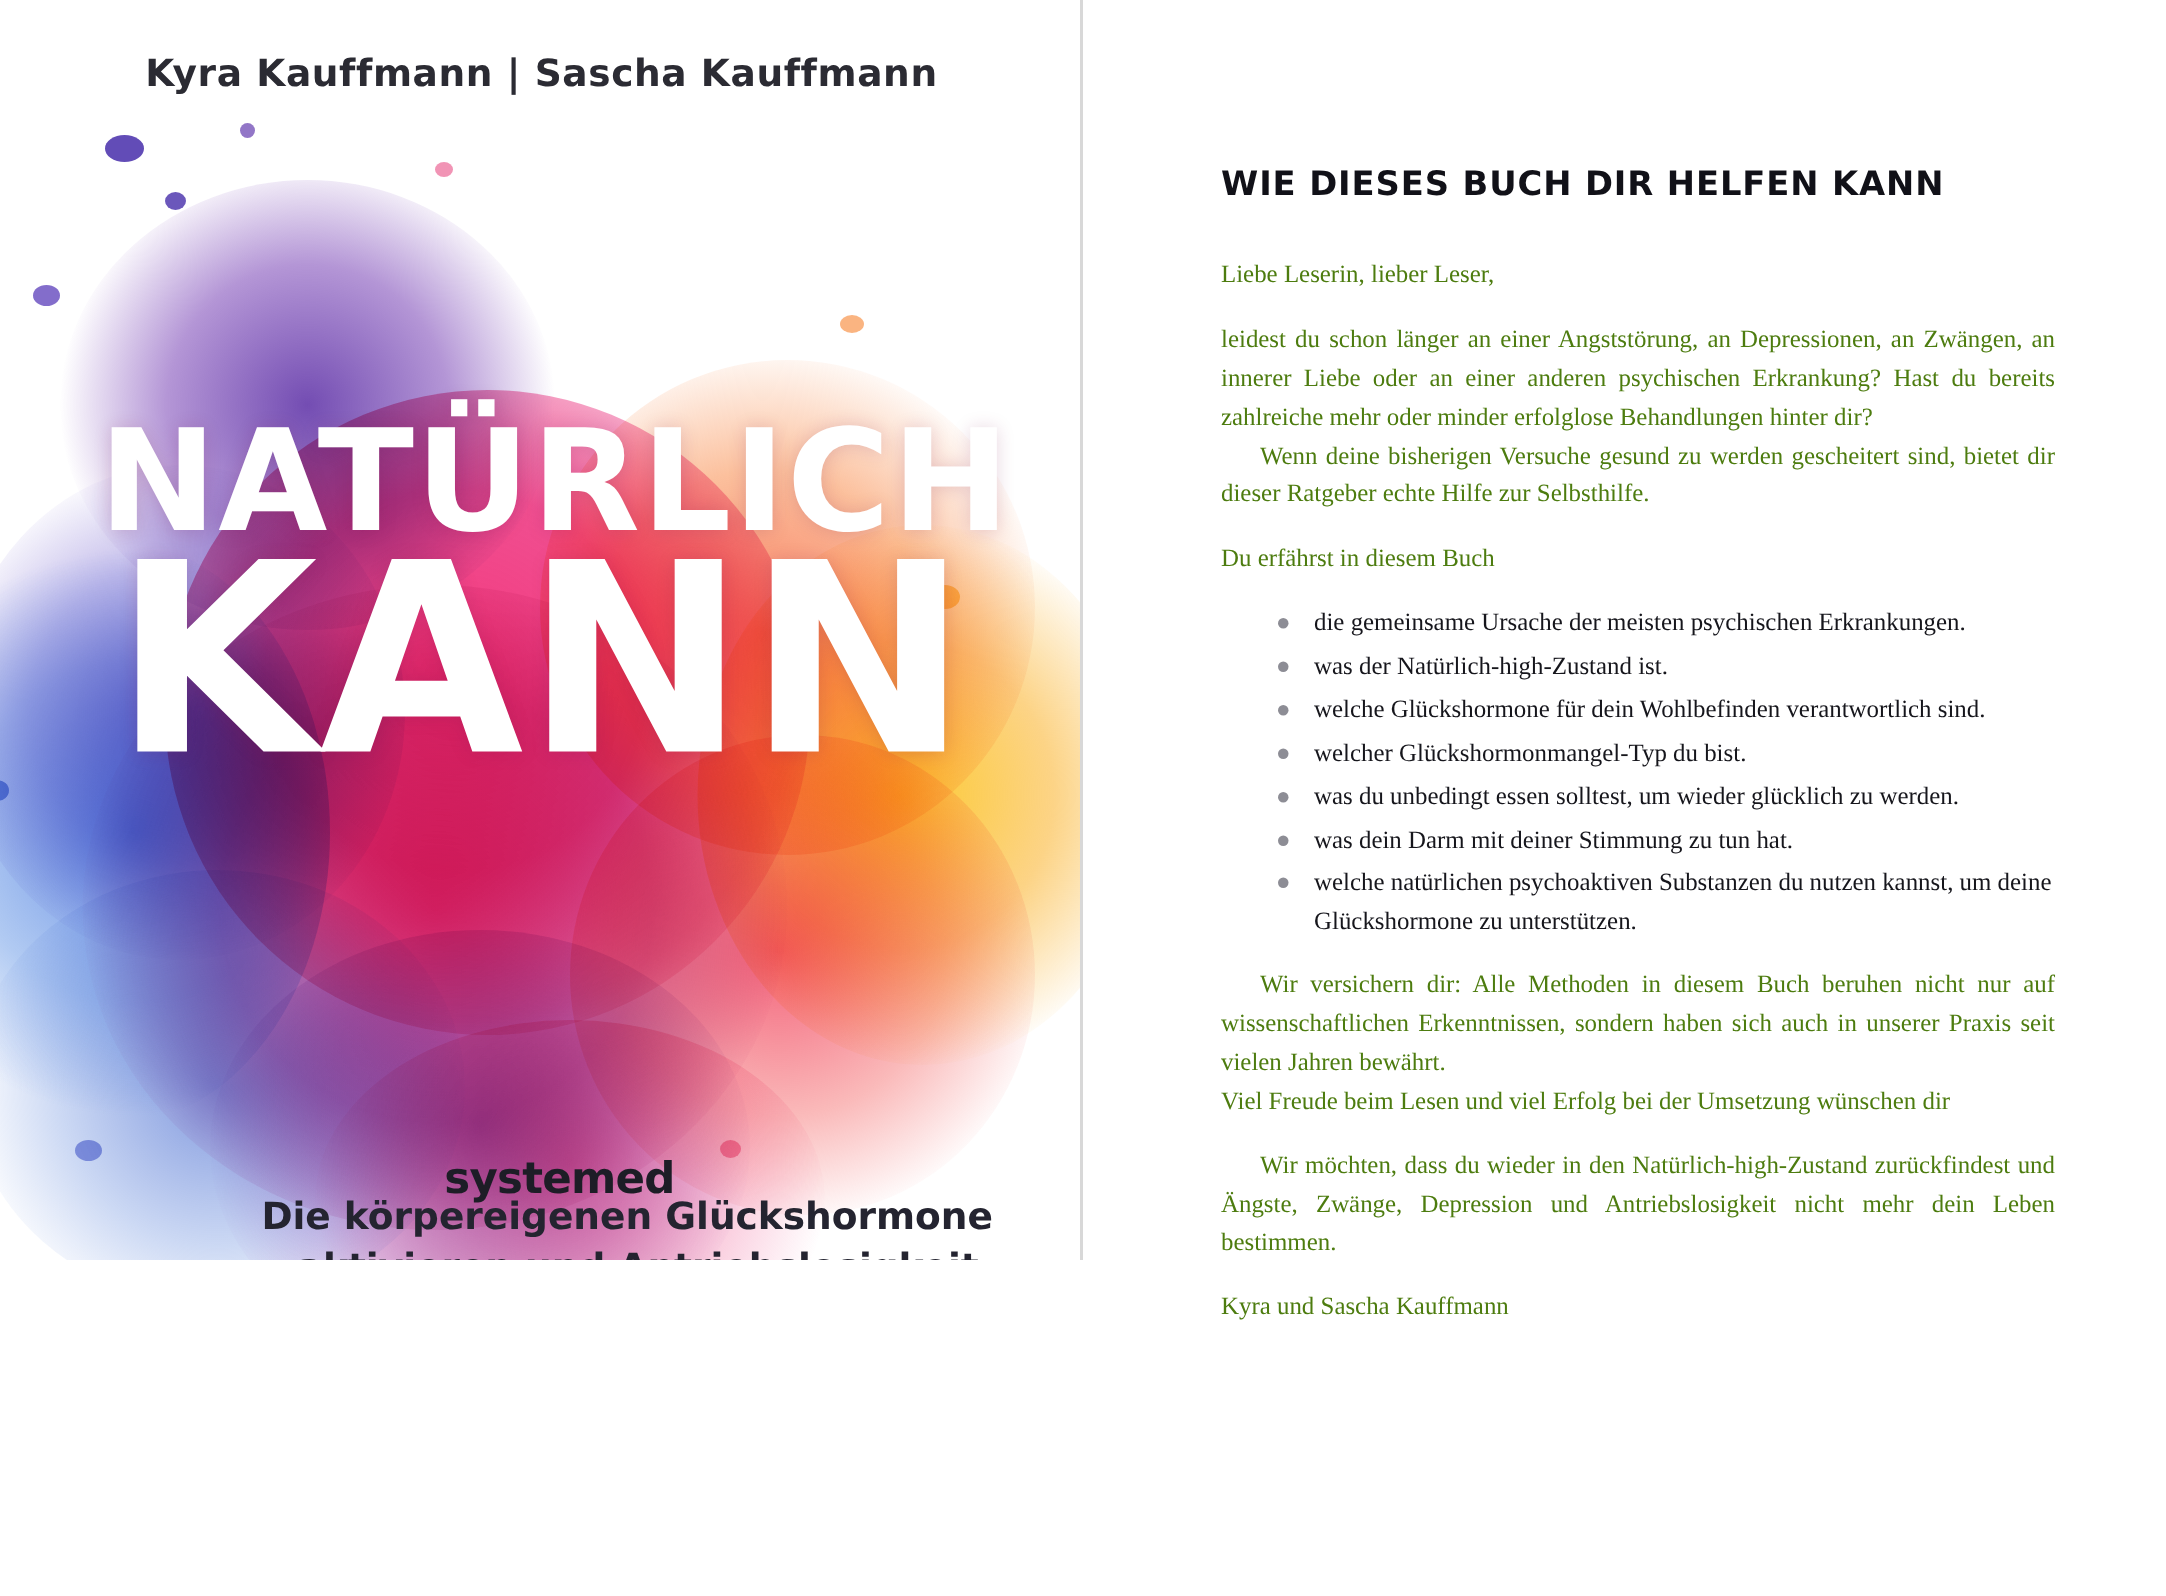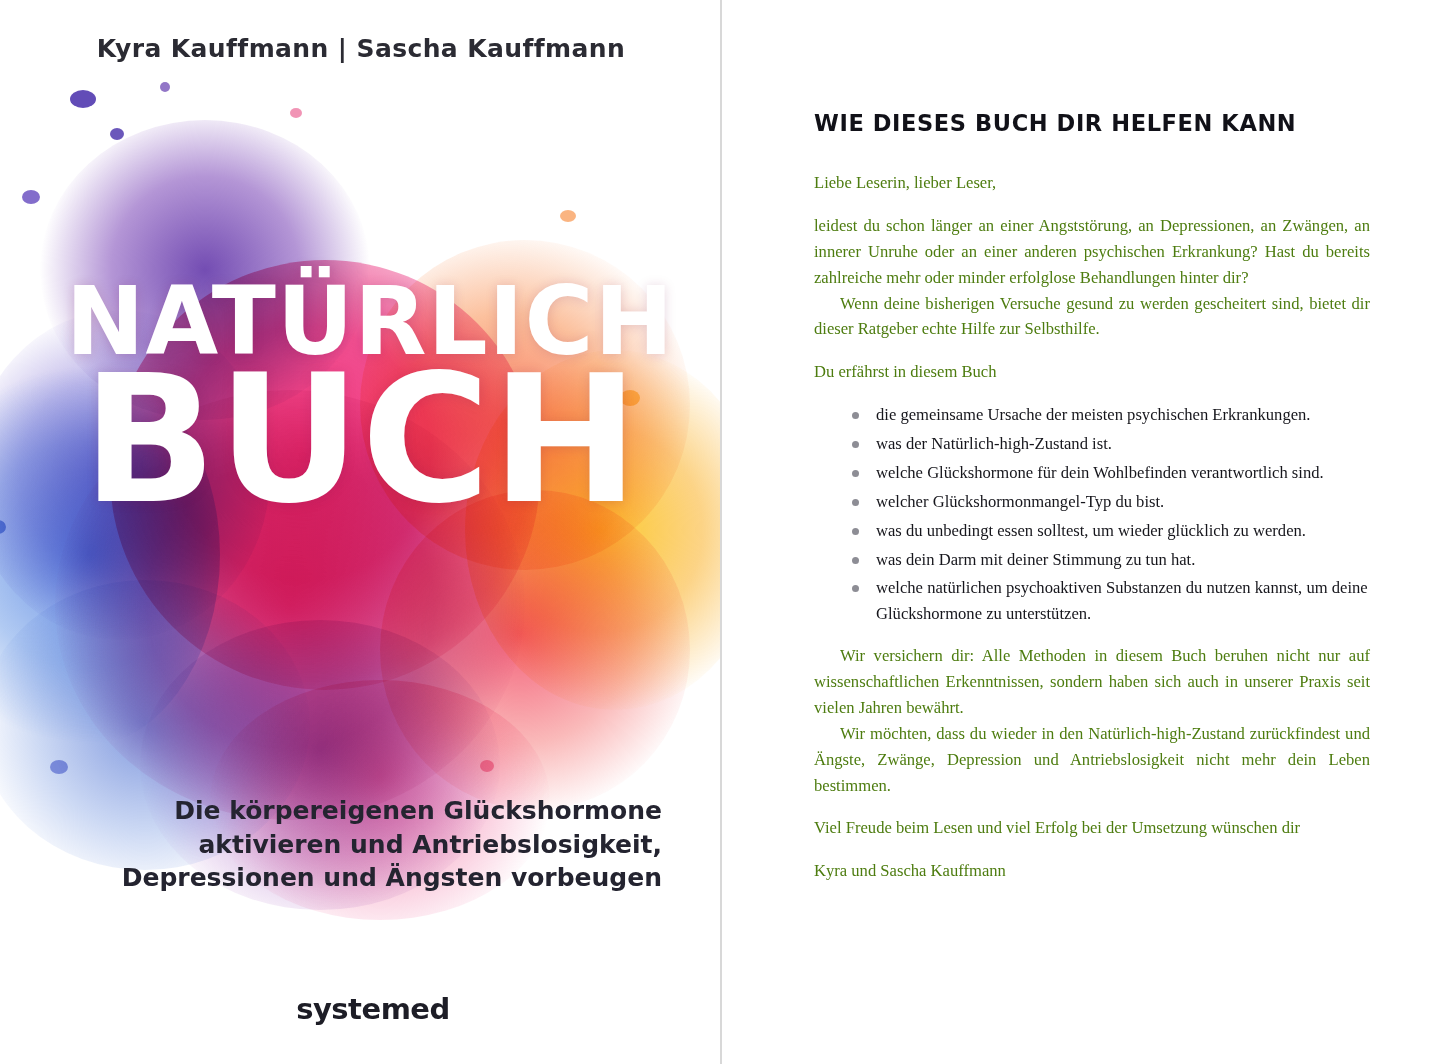--- a/index.html
+++ b/index.html
@@ -18,21 +18,21 @@
   .spread {
     display: flex;
     width: 1444px;
     height: 1064px;
   }
 
   
   .cover-page {
     position: relative;
     width: 722px;
-    height: 1064px;
+    height: 840px;
     background: #ffffff;
     overflow: hidden;
     border-right: 2px solid #d8d8d8;
   }
   .cover-authors {
     position: absolute;
     top: 34px;
     left: 0;
     width: 722px;
     text-align: center;
@@ -234,50 +234,50 @@
       <div class="speck" style="left:330px;top:48px;width:12px;height:10px;background:rgba(230,60,120,0.55);"></div>
       <div class="speck" style="left:600px;top:150px;width:16px;height:12px;background:rgba(246,130,45,0.6);"></div>
       <div class="speck" style="left:660px;top:330px;width:20px;height:16px;background:rgba(250,190,40,0.65);"></div>
       <div class="speck" style="left:30px;top:460px;width:16px;height:14px;background:rgba(50,100,210,0.6);"></div>
       <div class="speck" style="left:90px;top:700px;width:18px;height:14px;background:rgba(70,90,205,0.55);"></div>
       <div class="speck" style="left:520px;top:700px;width:14px;height:12px;background:rgba(236,60,120,0.5);"></div>
     </div>
 
     <div class="cover-title">
       <span class="title-line-1">NATÜRLICH</span>
-      <span class="title-line-2">BUCH</span>
+      <span class="title-line-2">KANN</span>
     </div>
 
     <div class="cover-subtitle">Die körpereigenen Glückshormone aktivieren und Antriebslosigkeit, Depressionen und Ängsten vorbeugen</div>
 
     <div class="cover-publisher">systemed</div>
   </div>
 
   <div class="text-page">
 
     <h1 class="chapter-heading">WIE DIESES BUCH DIR HELFEN KANN</h1>
 
     <p class="body-text">Liebe Leserin, lieber Leser,</p>
 
-    <p class="body-text no-gap">leidest du schon länger an einer Angststörung, an Depressionen, an Zwängen, an innerer Unruhe oder an einer anderen psychischen Erkrankung? Hast du bereits zahlreiche mehr oder minder erfolglose Behandlungen hinter dir?</p>
+    <p class="body-text no-gap">leidest du schon länger an einer Angststörung, an Depressionen, an Zwängen, an innerer Liebe oder an einer anderen psychischen Erkrankung? Hast du bereits zahlreiche mehr oder minder erfolglose Behandlungen hinter dir?</p>
     <p class="body-text indent">Wenn deine bisherigen Versuche gesund zu werden gescheitert sind, bietet dir dieser Ratgeber echte Hilfe zur Selbsthilfe.</p>
 
     <p class="body-text">Du erfährst in diesem Buch</p>
 
     <ul class="bullet-list">
       <li>die gemeinsame Ursache der meisten psychischen Erkrankungen.</li>
       <li>was der Natürlich-high-Zustand ist.</li>
       <li>welche Glückshormone für dein Wohlbefinden verantwortlich sind.</li>
       <li>welcher Glückshormonmangel-Typ du bist.</li>
       <li>was du unbedingt essen solltest, um wieder glücklich zu werden.</li>
       <li>was dein Darm mit deiner Stimmung zu tun hat.</li>
       <li>welche natürlichen psychoaktiven Substanzen du nutzen kannst, um deine Glückshormone zu unterstützen.</li>
     </ul>
 
     <p class="body-text indent no-gap">Wir versichern dir: Alle Methoden in diesem Buch beruhen nicht nur auf wissenschaftlichen Erkenntnissen, sondern haben sich auch in unserer Praxis seit vielen Jahren bewährt.</p>
+    <p class="body-text">Viel Freude beim Lesen und viel Erfolg bei der Umsetzung wünschen dir</p>
+
     <p class="body-text indent">Wir möchten, dass du wieder in den Natürlich-high-Zustand zurückfindest und Ängste, Zwänge, Depression und Antriebslosigkeit nicht mehr dein Leben bestimmen.</p>
-
-    <p class="body-text">Viel Freude beim Lesen und viel Erfolg bei der Umsetzung wünschen dir</p>
 
     <p class="body-text">Kyra und Sascha Kauffmann</p>
   </div>
 
 </div>
 
 </body></html>

